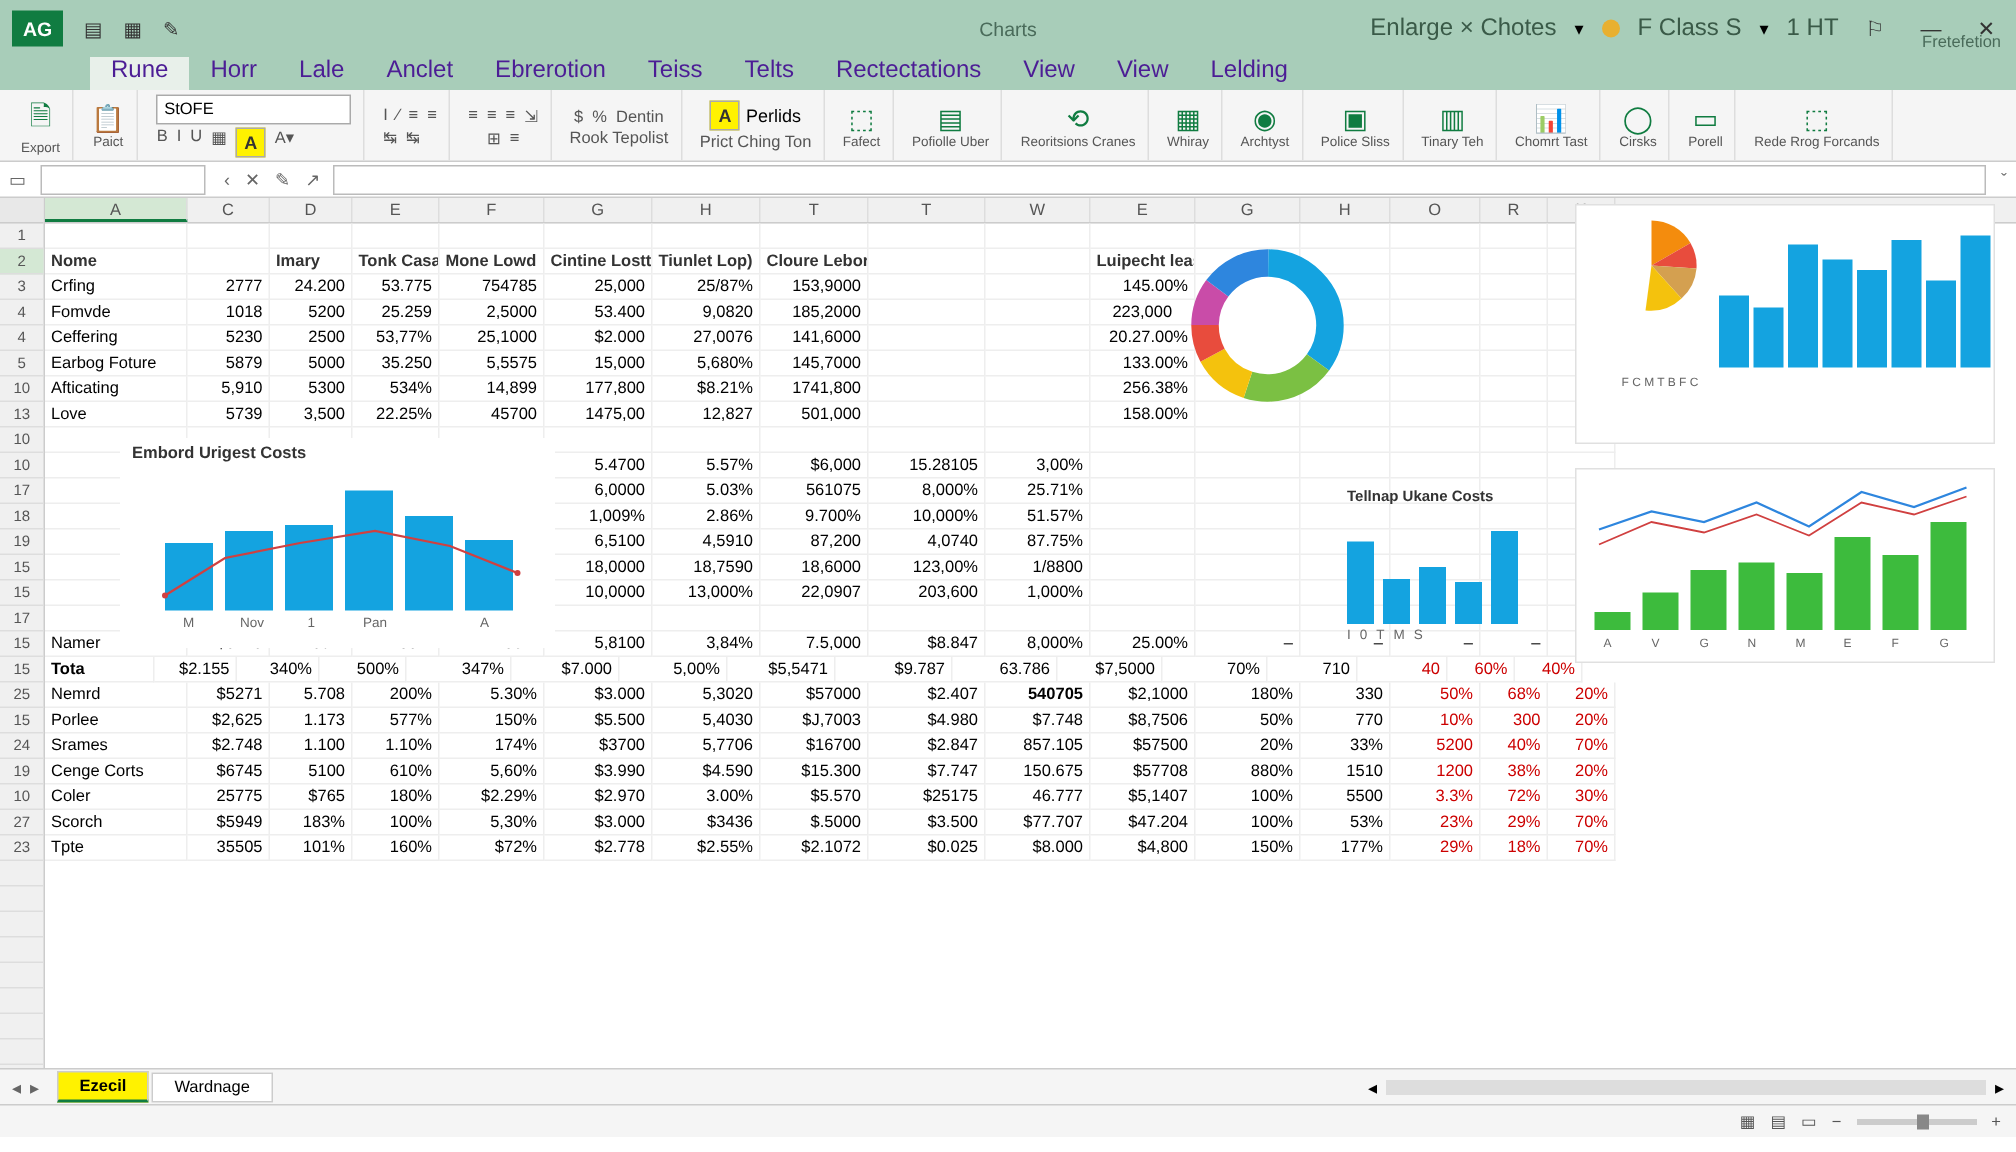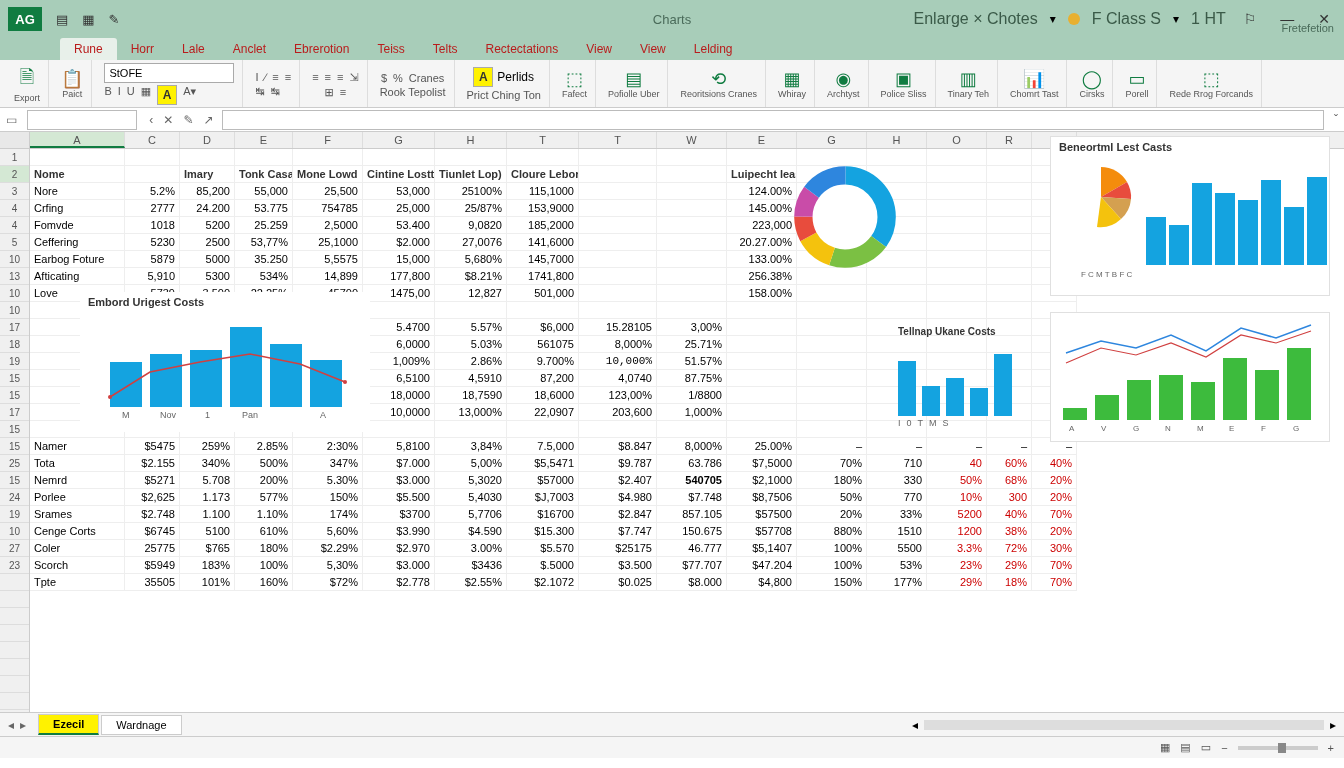--- a/index.html
+++ b/index.html
@@ -10,21 +10,21 @@
 .quick-icons { display: flex; gap: 14px; padding: 0 6px; color: #333; }
 .quick-icons span { font-size: 13px; cursor: pointer; }
 .center-title { position: absolute; left: 50%; transform: translateX(-50%); color: #4a6b5a; font-size: 13px; }
 .right-controls { position: absolute; right: 8px; display: flex; align-items: center; gap: 12px; }
 .right-label { color: #3a5a48; font-size: 16px; }
 .user-dot { width: 12px; height: 12px; background: #e8b030; border-radius: 50%; }
 .win-btn { padding: 2px 6px; font-size: 14px; color: #333; cursor: pointer; }
 .prefs { position: absolute; right: 10px; top: 22px; color: #4a6b5a; font-size: 11px; }
 
 .tabbar { height: 22px; background: #a8cdb9; display: flex; align-items: flex-end; padding-left: 60px; gap: 0; }
-.rtab { padding: 4px 14px; color: #b91c1c; font-size: 12px; cursor: pointer; }
+.rtab { padding: 4px 14px; color: #4c1d95; font-size: 16px; cursor: pointer; }
 .rtab.active { background: #e8f0ea; border-radius: 3px 3px 0 0; }
 
 .ribbon { height: 48px; background: #f5f5f5; border-bottom: 1px solid #ccc; display: flex; align-items: center; padding: 0 6px; gap: 4px; }
 .rib-group { display: flex; flex-direction: column; align-items: center; padding: 0 8px; border-right: 1px solid #ddd; height: 100%; justify-content: center; }
 .rib-icon { font-size: 18px; color: #107c41; }
 .rib-label { font-size: 9px; color: #555; text-align: center; line-height: 1.1; }
 .font-box { width: 130px; height: 20px; border: 1px solid #aaa; background: #fff; font-size: 11px; padding: 1px 4px; display: flex; align-items: center; }
 .tiny-btns { display: flex; gap: 6px; color: #555; font-size: 11px; margin-top: 2px; }
 .big-A { width: 20px; height: 20px; background: #fff200; border: 1px solid #aaa; display: flex; align-items: center; justify-content: center; font-weight: bold; color: #333; font-size: 12px; }
 
@@ -153,21 +153,21 @@
       </div>
     <div class="tiny-btns">
         <span>⊞</span>
         <span>≡</span>
       </div>
   </div>
   <div class="rib-group">
     <div class="tiny-btns">
         <span>$</span>
         <span>%</span>
-        <span>Cranes</span>
+        <span>Dentin</span>
       </div>
     <div class="tiny-btns">
         <span>Rook Tepolist</span>
       </div>
   </div>
   <div class="rib-group">
     <div style="display:flex;gap:4px;align-items:center">
         <span class="big-A">A</span>
         <span>Perlids</span>
       </div>
@@ -323,38 +323,20 @@
           <div class="cell hdr" style="width: 78px;"></div>
           <div class="cell hdr" style="width: 70px;"></div>
           <div class="cell hdr" style="width: 70px;">Luipecht leash</div>
           <div class="cell hdr" style="width: 70px;"></div>
           <div class="cell hdr" style="width: 60px;"></div>
           <div class="cell hdr" style="width: 60px;"></div>
           <div class="cell hdr" style="width: 45px;"></div>
           <div class="cell hdr" style="width: 45px;"></div>
         </div>
         <div class="cell-row">
-          <div class="cell" style="width: 95px;">Nore</div>
-          <div class="cell num" style="width: 55px;">5.2%</div>
-          <div class="cell num" style="width: 55px;">85,200</div>
-          <div class="cell num" style="width: 58px;">55,000</div>
-          <div class="cell num" style="width: 70px;">25,500</div>
-          <div class="cell num" style="width: 72px;">53,000</div>
-          <div class="cell num" style="width: 72px;">25100%</div>
-          <div class="cell num" style="width: 72px;">115,1000</div>
-          <div class="cell num" style="width: 78px;"></div>
-          <div class="cell num" style="width: 70px;"></div>
-          <div class="cell num" style="width: 70px;">124.00%</div>
-          <div class="cell num" style="width: 70px;"></div>
-          <div class="cell num" style="width: 60px;"></div>
-          <div class="cell num" style="width: 60px;"></div>
-          <div class="cell num" style="width: 45px;"></div>
-          <div class="cell num" style="width: 45px;"></div>
-        </div>
-        <div class="cell-row">
           <div class="cell" style="width: 95px;">Crfing</div>
           <div class="cell num" style="width: 55px;">2777</div>
           <div class="cell num" style="width: 55px;">24.200</div>
           <div class="cell num" style="width: 58px;">53.775</div>
           <div class="cell num" style="width: 70px;">754785</div>
           <div class="cell num" style="width: 72px;">25,000</div>
           <div class="cell num" style="width: 72px;">25/87%</div>
           <div class="cell num" style="width: 72px;">153,9000</div>
           <div class="cell num" style="width: 78px;"></div>
           <div class="cell num" style="width: 70px;"></div>
@@ -369,21 +351,21 @@
           <div class="cell" style="width: 95px;">Fomvde</div>
           <div class="cell num" style="width: 55px;">1018</div>
           <div class="cell num" style="width: 55px;">5200</div>
           <div class="cell num" style="width: 58px;">25.259</div>
           <div class="cell num" style="width: 70px;">2,5000</div>
           <div class="cell num" style="width: 72px;">53.400</div>
           <div class="cell num" style="width: 72px;">9,0820</div>
           <div class="cell num" style="width: 72px;">185,2000</div>
           <div class="cell num" style="width: 78px;"></div>
           <div class="cell num" style="width: 70px;"></div>
-          <div class="cell num" style="width: 70px;">223,000</div>
+          <div class="cell num" style="width: 70px; text-align: center;">223,000</div>
           <div class="cell num" style="width: 70px;"></div>
           <div class="cell num" style="width: 60px;"></div>
           <div class="cell num" style="width: 60px;"></div>
           <div class="cell num" style="width: 45px;"></div>
           <div class="cell num" style="width: 45px;"></div>
         </div>
         <div class="cell-row">
           <div class="cell" style="width: 95px;">Ceffering</div>
           <div class="cell num" style="width: 55px;">5230</div>
           <div class="cell num" style="width: 55px;">2500</div>
@@ -511,21 +493,21 @@
         </div>
         <div class="cell-row">
           <div class="cell" style="width: 95px;"></div>
           <div class="cell num" style="width: 55px;"></div>
           <div class="cell num" style="width: 55px;"></div>
           <div class="cell num" style="width: 58px;"></div>
           <div class="cell num" style="width: 70px;">17.58%</div>
           <div class="cell num" style="width: 72px;">1,009%</div>
           <div class="cell num" style="width: 72px;">2.86%</div>
           <div class="cell num" style="width: 72px;">9.700%</div>
-          <div class="cell num" style="width: 78px; font-family: Liberation Mono, monospace;">10,000%</div>
+          <div class="cell num" style="width: 78px;">10,000%</div>
           <div class="cell num" style="width: 70px;">51.57%</div>
           <div class="cell num" style="width: 70px;"></div>
           <div class="cell num" style="width: 70px;"></div>
           <div class="cell num" style="width: 60px;"></div>
           <div class="cell num" style="width: 60px;"></div>
           <div class="cell num" style="width: 45px;"></div>
           <div class="cell num" style="width: 45px;"></div>
         </div>
         <div class="cell-row">
           <div class="cell" style="width: 95px;"></div>
@@ -611,21 +593,21 @@
           <div class="cell num" style="width: 78px;">$8.847</div>
           <div class="cell num" style="width: 70px;">8,000%</div>
           <div class="cell num" style="width: 70px;">25.00%</div>
           <div class="cell num" style="width: 70px;">–</div>
           <div class="cell num" style="width: 60px;">–</div>
           <div class="cell num" style="width: 60px;">–</div>
           <div class="cell num" style="width: 45px;">–</div>
           <div class="cell num" style="width: 45px;">–</div>
         </div>
         <div class="cell-row">
-          <div class="cell" style="width: 95px;">Tota</div>
+          <div class="cell" style="width: 73px; font-weight: bold;">Tota</div>
           <div class="cell num" style="width: 55px;">$2.155</div>
           <div class="cell num" style="width: 55px;">340%</div>
           <div class="cell num" style="width: 58px;">500%</div>
           <div class="cell num" style="width: 70px;">347%</div>
           <div class="cell num" style="width: 72px;">$7.000</div>
           <div class="cell num" style="width: 72px;">5,00%</div>
           <div class="cell num" style="width: 72px;">$5,5471</div>
           <div class="cell num" style="width: 78px;">$9.787</div>
           <div class="cell num" style="width: 70px;">63.786</div>
           <div class="cell num" style="width: 70px;">$7,5000</div>
@@ -808,21 +790,20 @@
       <div class="axis-lbls">
           <span class="bar-lbl">I</span>
           <span class="bar-lbl">0</span>
           <span class="bar-lbl">T</span>
           <span class="bar-lbl">M</span>
           <span class="bar-lbl">S</span>
         </div>
     </div>
 
     <div class="embed-chart" style="left:1020px;top:4px;width:280px;height:160px">
-      <div class="chart-title">Beneortml Lest Casts</div>
       <svg width="280" height="135">
 
         <g transform="translate(50,40)">
           <path d="M0,0 L0,-30 A30,30 0 0,1 26,-15 Z" fill="#f48c0d"></path>
           <path d="M0,0 L26,-15 A30,30 0 0,1 30,2 Z" fill="#e84c3d"></path>
           <path d="M0,0 L30,2 A30,30 0 0,1 20,22 Z" fill="#d4a050"></path>
           <path d="M0,0 L20,22 A30,30 0 0,1 -4,30 Z" fill="#f4c20d"></path>
         </g>
         <rect x="95" y="60" width="20" height="48" fill="#14a3e0"></rect>
         <rect x="118" y="68" width="20" height="40" fill="#14a3e0"></rect>

